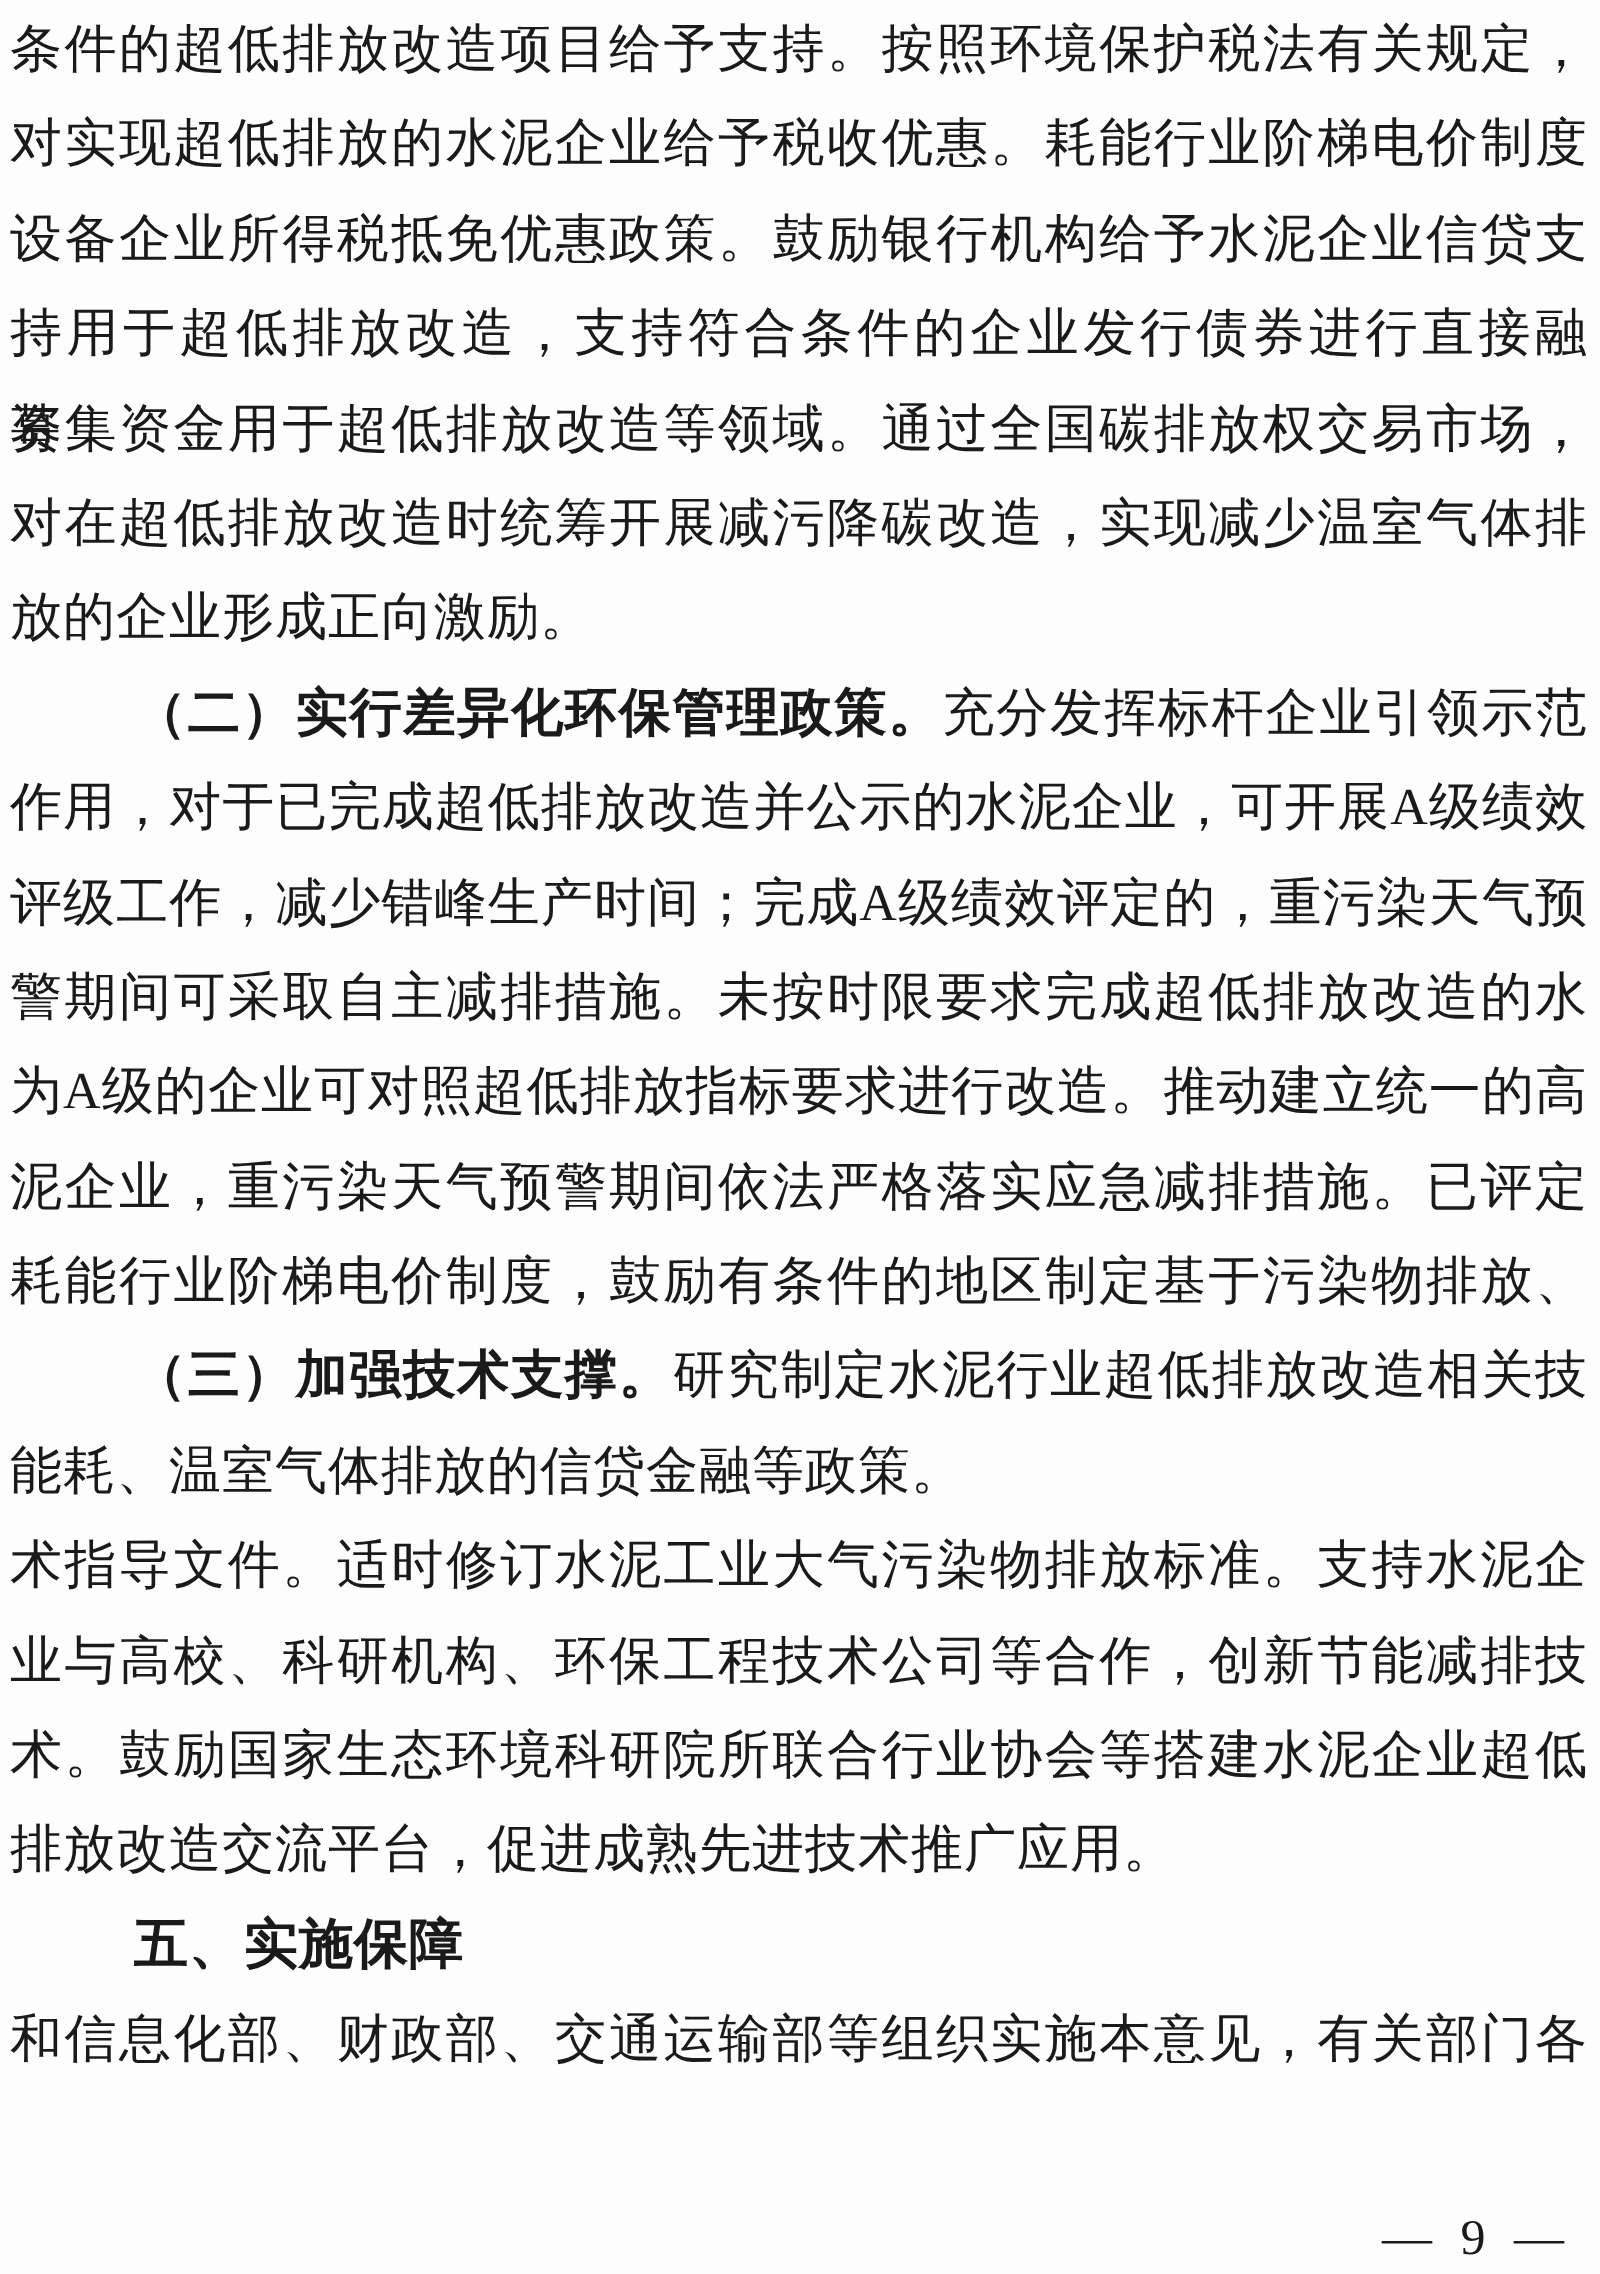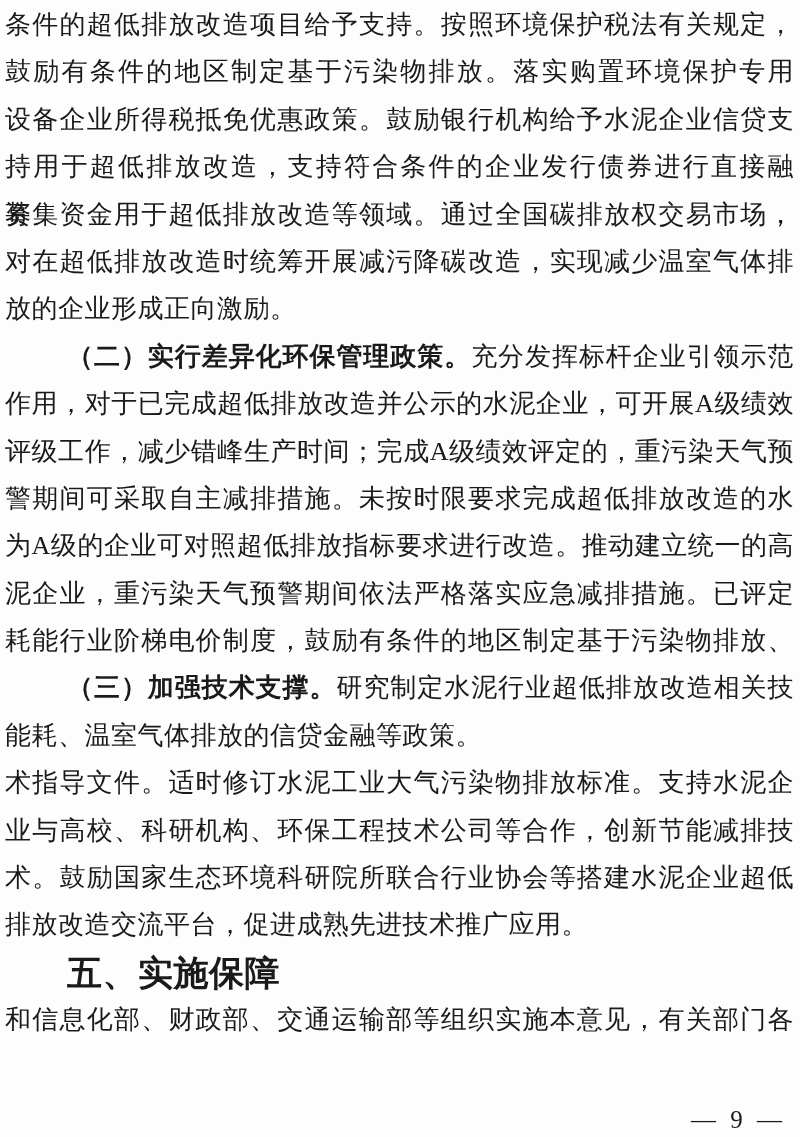--- a/index.html
+++ b/index.html
@@ -27,36 +27,36 @@
   .line.just {
     white-space: normal;
     text-align: justify;
     text-align-last: justify;
   }
   .line.ind { padding-left: 62px; }
   .seg-bold { font-weight: bold; margin-top: 24px; }
   .line.heading {
     font-family: "Liberation Sans", "DejaVu Sans", sans-serif;
     font-weight: bold;
-    font-size: 35px;
+    font-size: 27px;
   }
   .pagenum {
     position: absolute;
     right: 14px; bottom: 3px;
     font-size: 25px;
     letter-spacing: 4px;
   }
 </style>
 </head>
 <body style="background: rgb(253, 253, 253); color: rgb(26, 26, 26);">
 
 <div class="page">
   <div class="doc-body" id="doc-lines">
       <div class="line just"><span class="seg">条件的超低排放改造项目给予支持。按照环境保护税法有关规定，</span></div>
-      <div class="line just"><span class="seg">鼓励有条件的地区制定基于污染物排放。落实购置环境保护专用</span></div>
+      <div class="line just"><span class="seg">对实现超低排放的水泥企业给予税收优惠。耗能行业阶梯电价制度</span></div>
       <div class="line just"><span class="seg">设备企业所得税抵免优惠政策。鼓励银行机构给予水泥企业信贷支</span></div>
       <div class="line just"><span class="seg">持用于超低排放改造，支持符合条件的企业发行债券进行直接融资，</span></div>
       <div class="line just"><span class="seg">募集资金用于超低排放改造等领域。通过全国碳排放权交易市场，</span></div>
       <div class="line just"><span class="seg">对在超低排放改造时统筹开展减污降碳改造，实现减少温室气体排</span></div>
       <div class="line"><span class="seg">放的企业形成正向激励。</span></div>
       <div class="line just ind"><span class="seg-bold">（二）实行差异化环保管理政策。</span><span class="seg">充分发挥标杆企业引领示范</span></div>
       <div class="line just"><span class="seg">作用，对于已完成超低排放改造并公示的水泥企业，可开展A级绩效</span></div>
       <div class="line just"><span class="seg">评级工作，减少错峰生产时间；完成A级绩效评定的，重污染天气预</span></div>
       <div class="line just"><span class="seg">警期间可采取自主减排措施。未按时限要求完成超低排放改造的水</span></div>
       <div class="line just"><span class="seg">为A级的企业可对照超低排放指标要求进行改造。推动建立统一的高</span></div>

